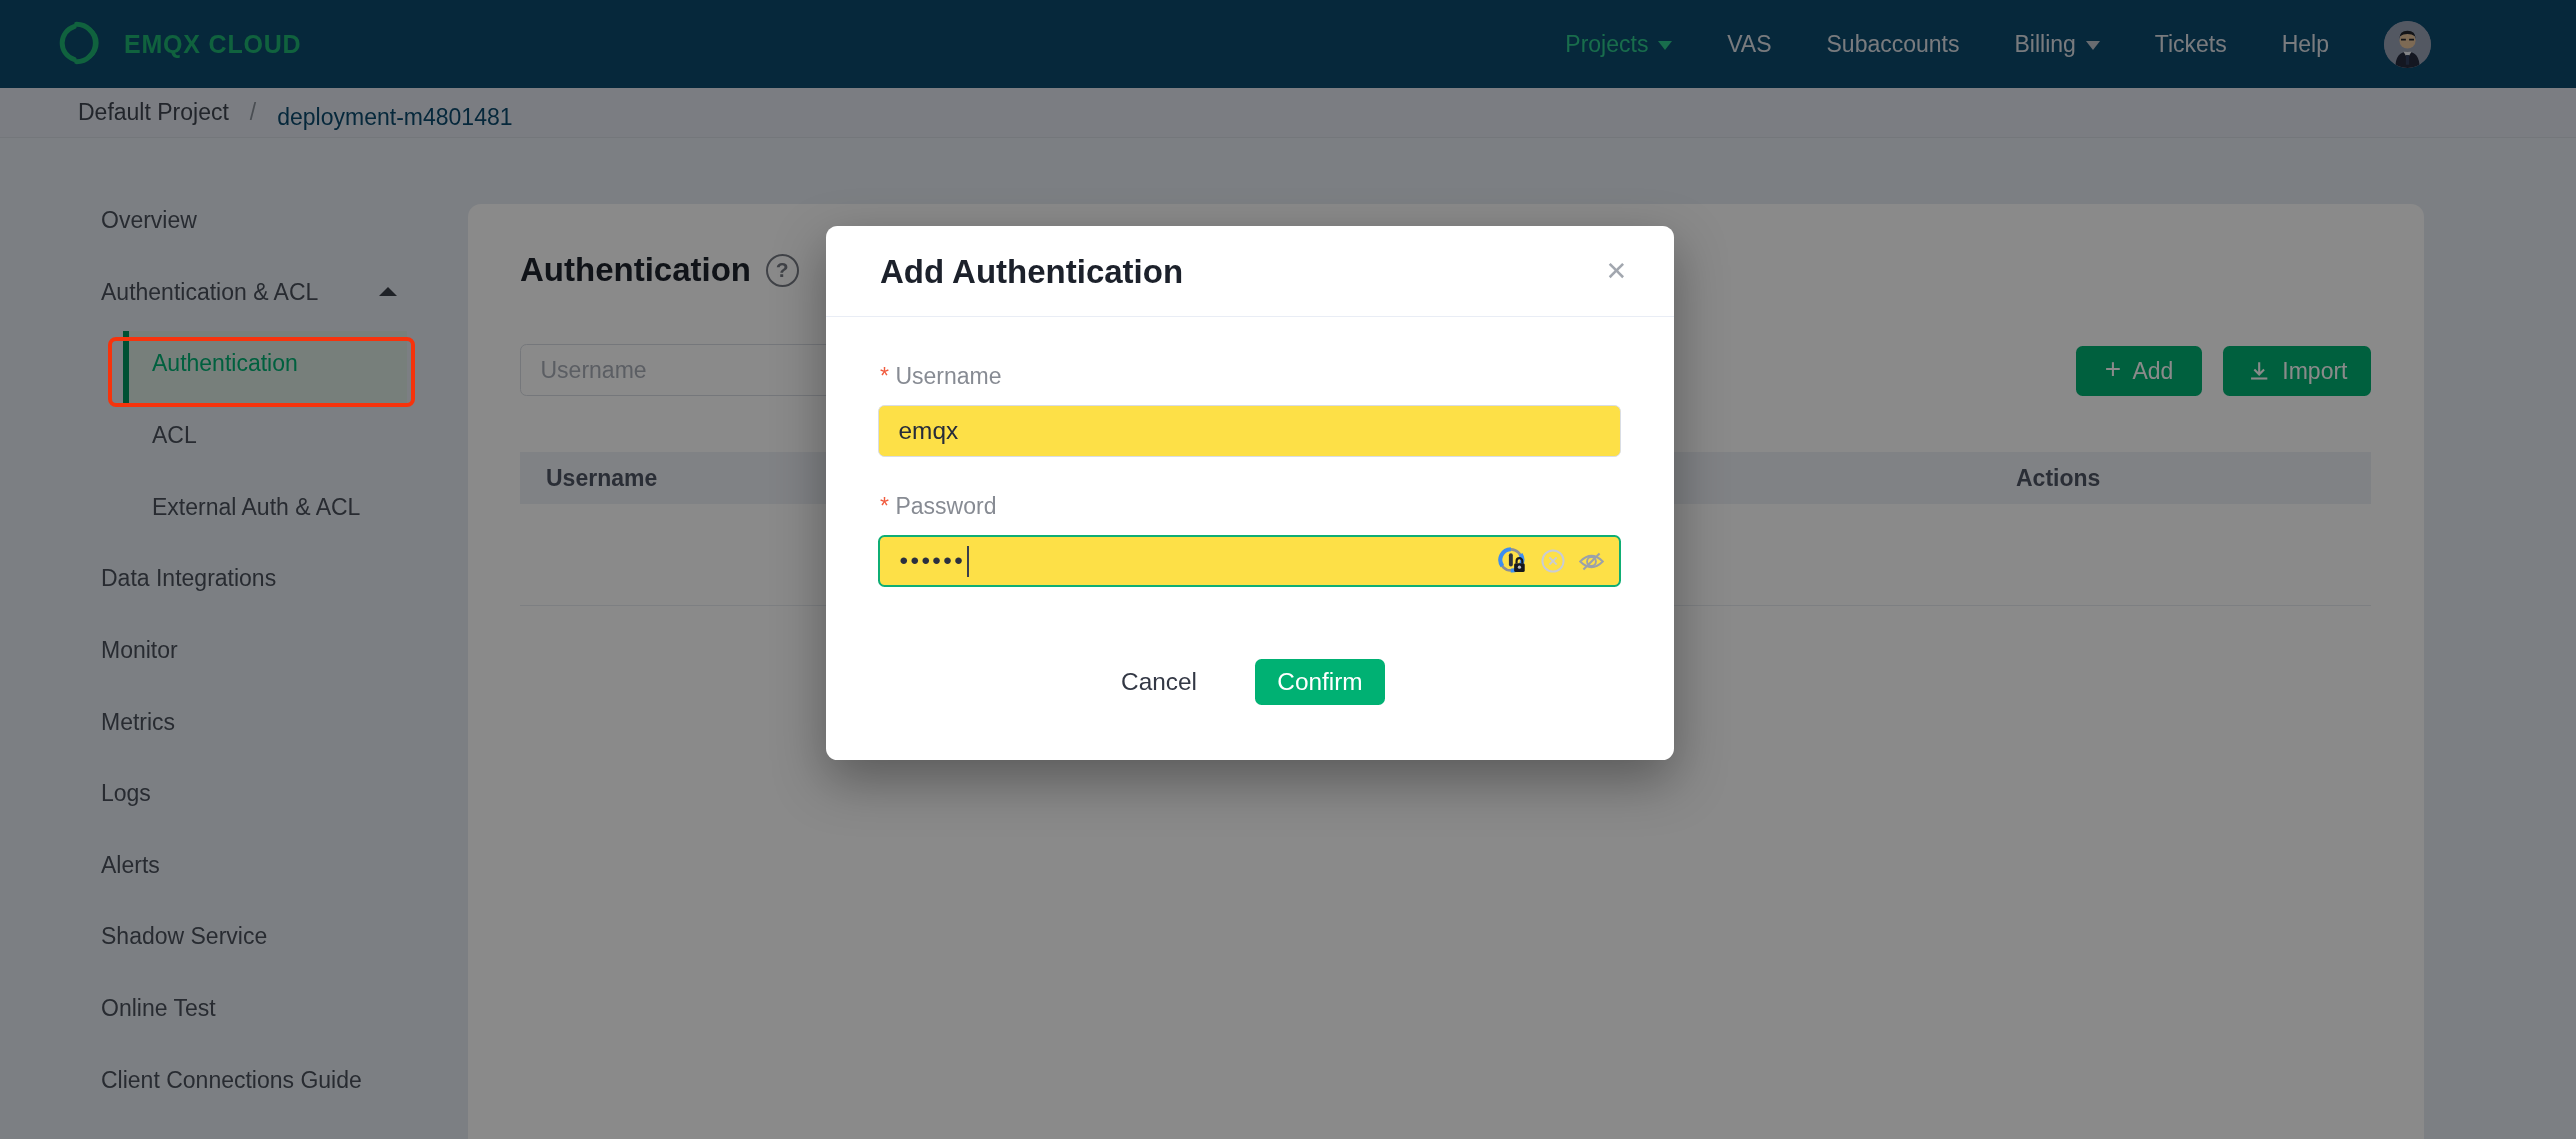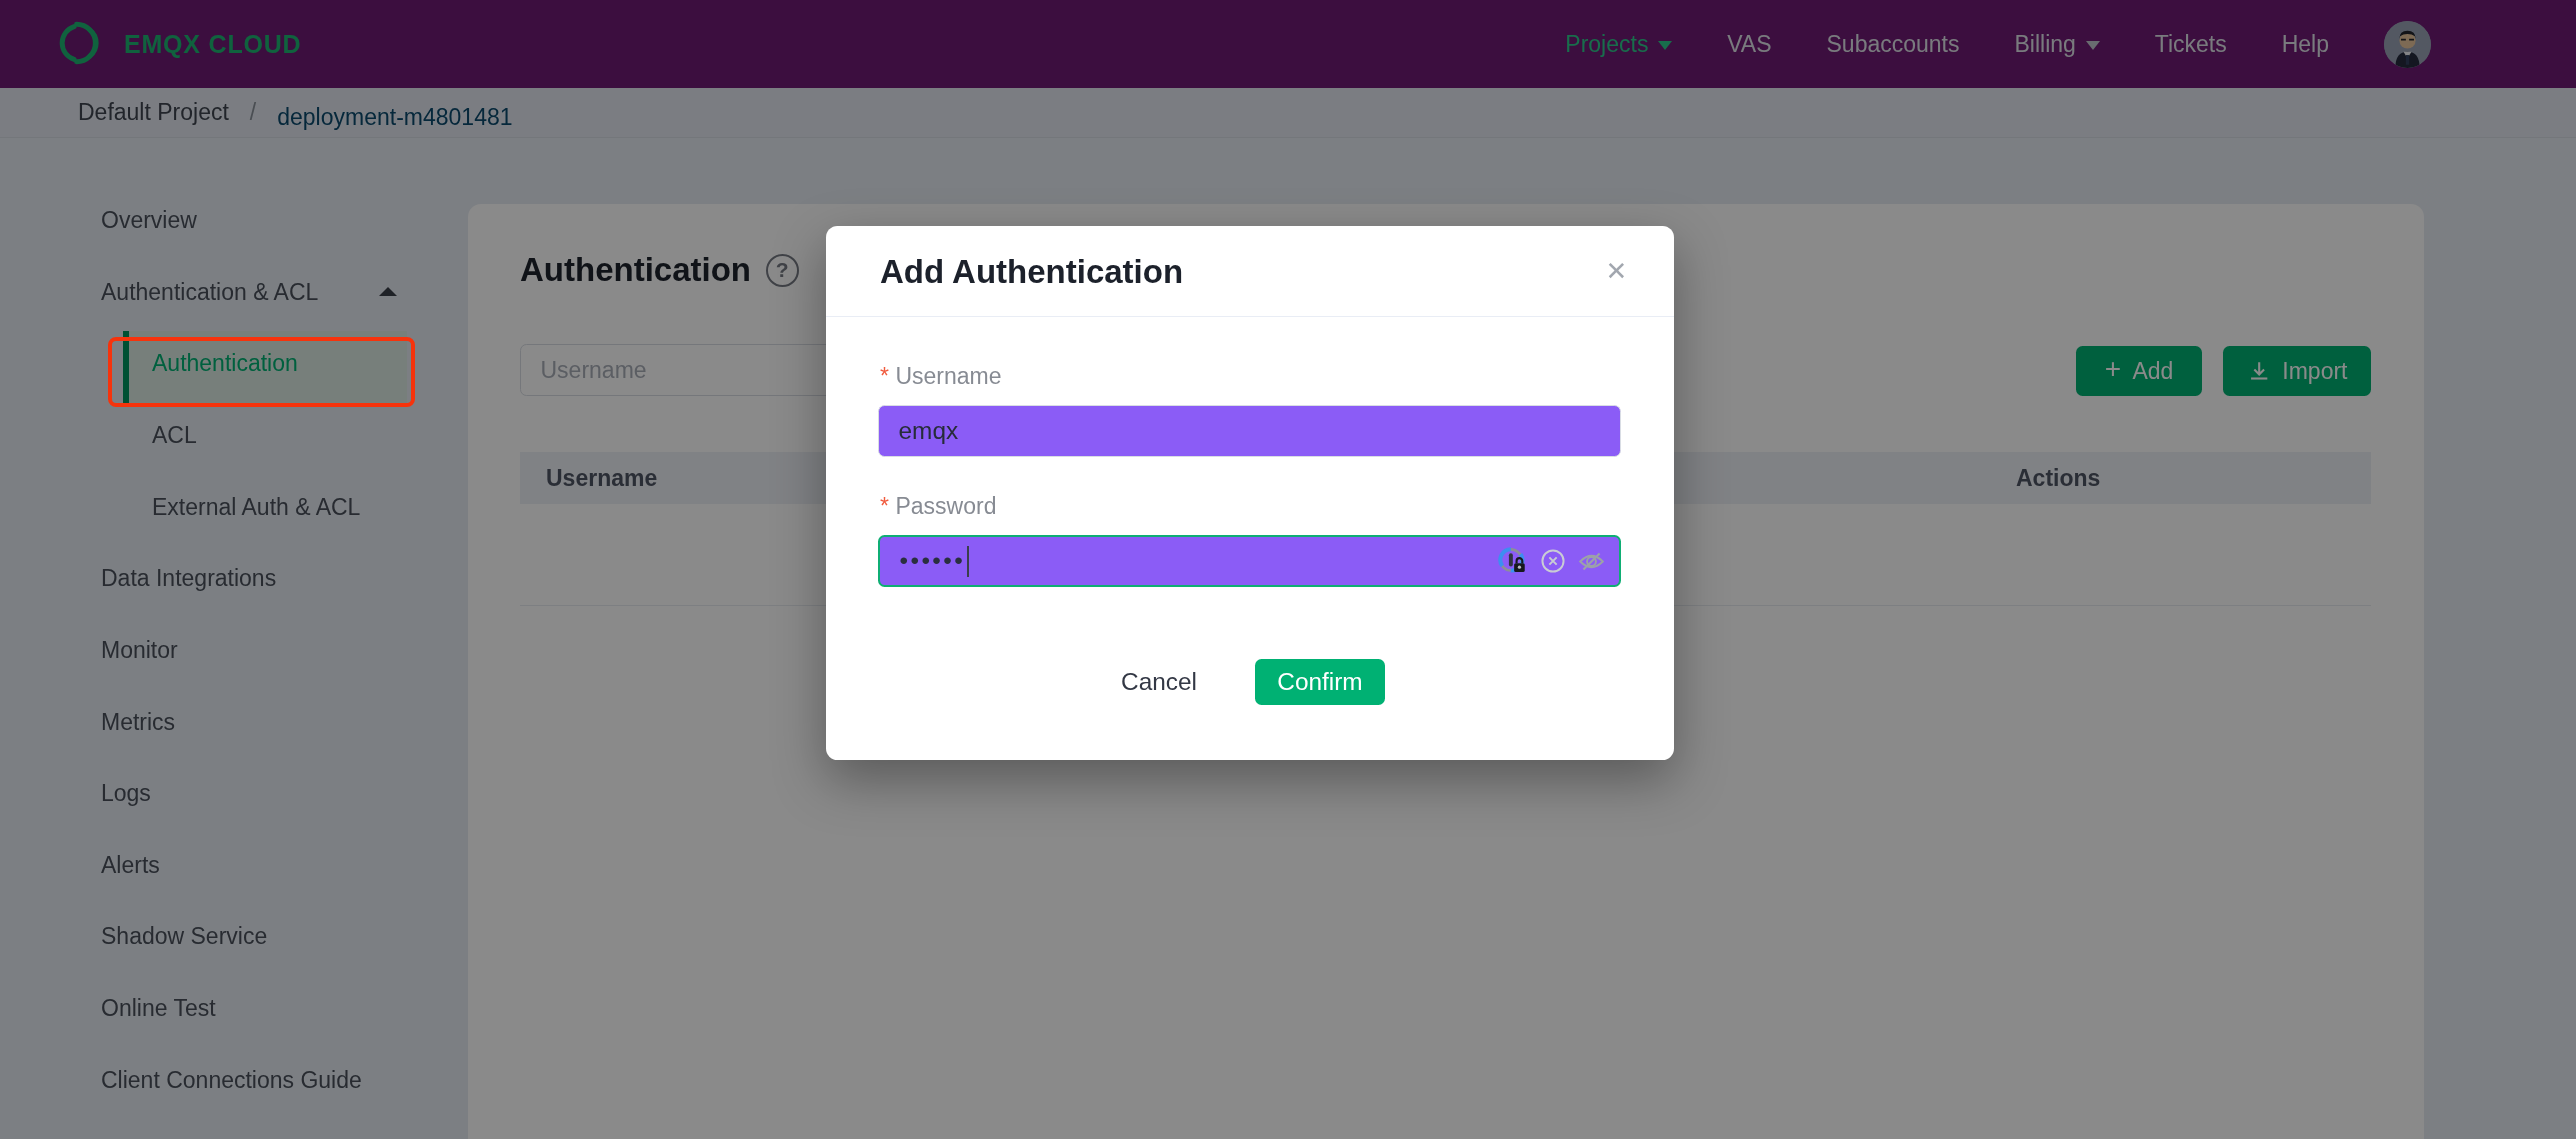--- a/index.html
+++ b/index.html
@@ -1,21 +1,21 @@
 <!DOCTYPE html>
 <html style="font-size:13px"><head>
 <meta charset="utf-8">
 <style>
   html,body{margin:0;padding:0;background:#cfd4db;}
   *{box-sizing:border-box;}
   .stage{position:relative;width:2576px;height:1140px;overflow:hidden;
          font-family:"Liberation Sans","DejaVu Sans",sans-serif;background:#e6ebf2;}
 
   
-  .topbar{position:absolute;left:0;top:0;width:100%;height:88px;background:#701a75;
+  .topbar{position:absolute;left:0;top:0;width:100%;height:88px;background:#0c4a6e;
           display:flex;align-items:center;z-index:10;}
   .logo{display:flex;align-items:center;margin-left:52px;gap:18px;}
   .logo-text{font-size:25px;font-weight:bold;letter-spacing:0.8px;color:#1fb573;}
   .topnav{margin-left:auto;display:flex;align-items:center;gap:55px;padding-right:145px;}
   .nav-item{font-size:23px;color:#dfe3e9;display:flex;align-items:center;gap:9.8px;cursor:pointer;}
   .nav-item.green{color:#2ec98c;}
   .caret-down{width:0;height:0;border-left:7.3px solid transparent;border-right:7.3px solid transparent;
               border-top:9px solid #c3c8d0;margin-top:3.3px;}
   .nav-item.green .caret-down{border-top-color:#2ec98c;}
   .avatar{width:47px;height:47px;border-radius:50%;overflow:hidden;background:#9aa3b6;flex:0 0 auto;}
@@ -71,21 +71,21 @@
   .modal{position:absolute;left:826px;top:226px;width:848px;height:534px;background:#fff;
          border-radius:11.4px;z-index:60;box-shadow:0 19.5px 52px rgba(0,0,0,0.35);}
   .modal-header{position:relative;height:91px;border-bottom:1.6px solid #e9edf5;}
   .modal-title{position:absolute;left:54px;top:0;height:91px;line-height:91px;font-size:33px;
                font-weight:bold;color:#1c212b;}
   .modal-close{position:absolute;right:33px;top:0;height:91px;width:49px;display:flex;align-items:center;
                justify-content:center;font-size:26px;color:#a2a7af;cursor:pointer;}
   .form-label{position:absolute;left:54px;font-size:23px;color:#878b93;}
   .req-star{color:#f15c3f;margin-right:6.5px;}
   .m-input{position:absolute;left:52px;width:743px;height:52px;border:1.6px solid #d9dde4;border-radius:6.5px;
-           display:flex;align-items:center;padding:0 19.5px;font-size:24.4px;color:#272c3a;background:#8b5cf6;}
+           display:flex;align-items:center;padding:0 19.5px;font-size:24.4px;color:#272c3a;background:#fde047;}
   .m-input.focused{border:2.4px solid #0fae74;}
   .pw-dots{letter-spacing:2.4px;font-size:24.4px;color:#2a2f3f;line-height:52px;}
   .text-caret{width:2.4px;height:31px;background:#3a3f4c;margin-left:1.6px;}
   .pw-icons{position:absolute;right:13px;top:0;height:100%;display:flex;align-items:center;gap:11.4px;}
   .modal-footer{position:absolute;left:0;top:433px;width:100%;display:flex;justify-content:center;
                 align-items:center;gap:52px;}
   .cancel-btn{font-size:24.4px;color:#333845;background:none;border:none;cursor:pointer;
               font-family:"Liberation Sans","DejaVu Sans",sans-serif;}
   .confirm-btn{width:130px;height:46px;font-size:24.4px;}
   .icon-btn{display:flex;align-items:center;justify-content:center;cursor:pointer;}

